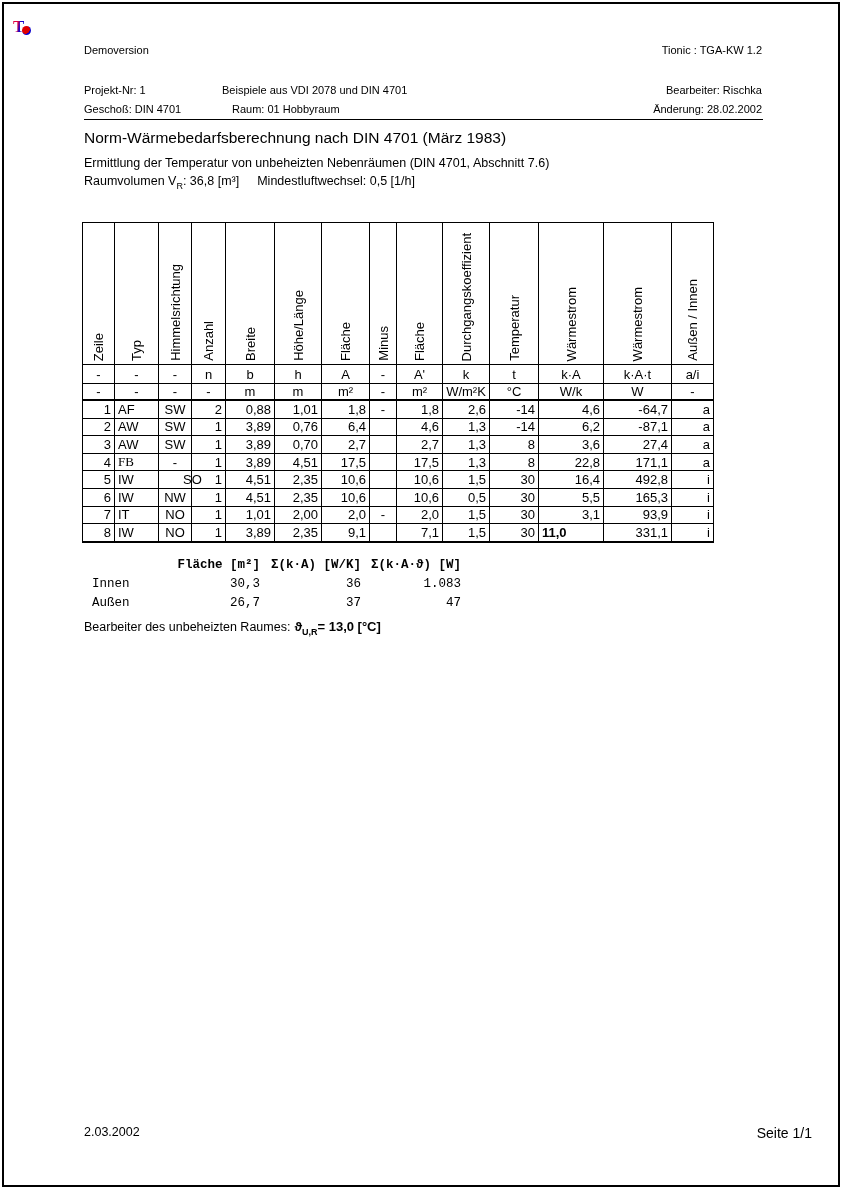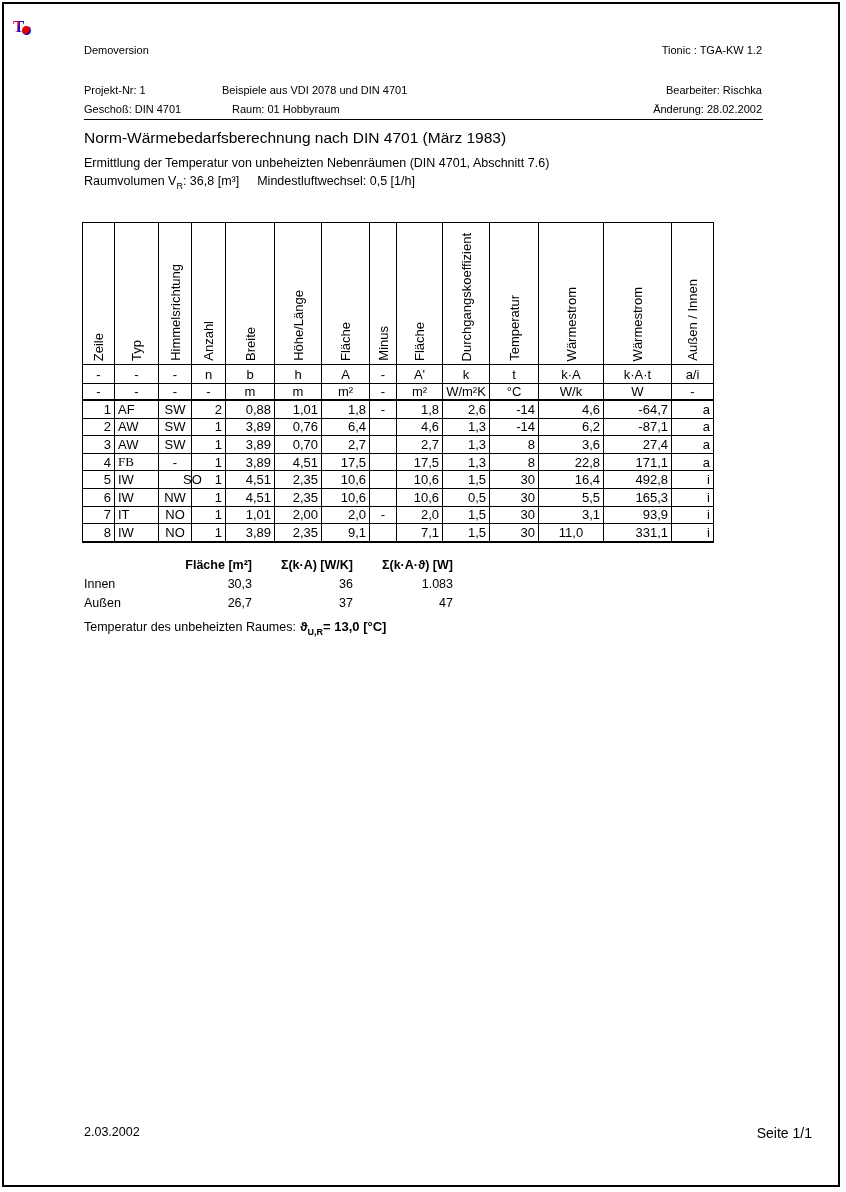--- a/index.html
+++ b/index.html
@@ -37,21 +37,21 @@
        font-size:13px;line-height:13px;}
   tr.unit1 td{height:18px;text-align:center;}
   tr.unit2 td{height:13px;text-align:center;border-bottom:2px solid #000;}
   tbody.gbody td{height:16.6px;}
   tbody.gbody tr:last-child td{border-bottom:2px solid #000;}
   .w0{width:32px}.w1{width:44px}.w2{width:33px}.w3{width:34px}.w4{width:49px}
   .w5{width:47px}.w6{width:48px}.w7{width:27px}.w8{width:46px}.w9{width:47px}
   .w10{width:49px}.w11{width:65px}.w12{width:68px}.w13{width:42px}
 
   
-  .sum-wrap{position:absolute;left:84px;top:555px;}
+  .sum-wrap{position:absolute;left:92px;top:555px;font-family:Liberation Mono, monospace;}
   table.sum{border-collapse:collapse;}
   table.sum td{font-size:12.5px;height:19px;padding:0;white-space:nowrap;vertical-align:middle;}
   .sc0{width:58px;text-align:left;}
   .sc1{width:110px;text-align:right;}
   .sc2{width:101px;text-align:right;}
   .sc3{width:100px;text-align:right;}
   .bold{font-weight:bold;}
 
   .temp-line{position:absolute;left:84px;top:619px;font-size:12.5px;}
   .temp-line .formula{font-weight:bold;margin-left:4px;font-size:13px;}
@@ -272,21 +272,21 @@
             <td style="text-align: left;">IW</td>
             <td style="text-align: center;">NO</td>
             <td style="text-align: right;">1</td>
             <td style="text-align: right;">3,89</td>
             <td style="text-align: right;">2,35</td>
             <td style="text-align: right;">9,1</td>
             <td style="text-align: center;"></td>
             <td style="text-align: right;">7,1</td>
             <td style="text-align: right;">1,5</td>
             <td style="text-align: right;">30</td>
-            <td style="text-align: center;">11,0</td>
+            <td style="text-align: left; font-weight: bold;">11,0</td>
             <td style="text-align: right;">331,1</td>
             <td style="text-align: right;">i</td>
           </tr>
         </tbody>
     </table>
   </div>
 
   <div class="sum-wrap">
     <table class="sum">
       <tbody>
@@ -306,18 +306,18 @@
         <td class="sc0">Außen</td>
         <td class="sc1">26,7</td>
         <td class="sc2">37</td>
         <td class="sc3">47</td>
       </tr>
     </tbody>
       </table>
   </div>
 
   <div class="temp-line">
-    <span>Temperatur des unbeheizten Raumes:</span><span class="formula"><span>ϑ</span><sub>U,R</sub><span>= 13,0 [°C]</span></span>
+    <span>Bearbeiter des unbeheizten Raumes:</span><span class="formula"><span>ϑ</span><sub>U,R</sub><span>= 13,0 [°C]</span></span>
   </div>
 
   <div class="footer-date">2.03.2002</div>
   <div class="footer-page">Seite 1/1</div>
 </div>
 
 </body></html>

